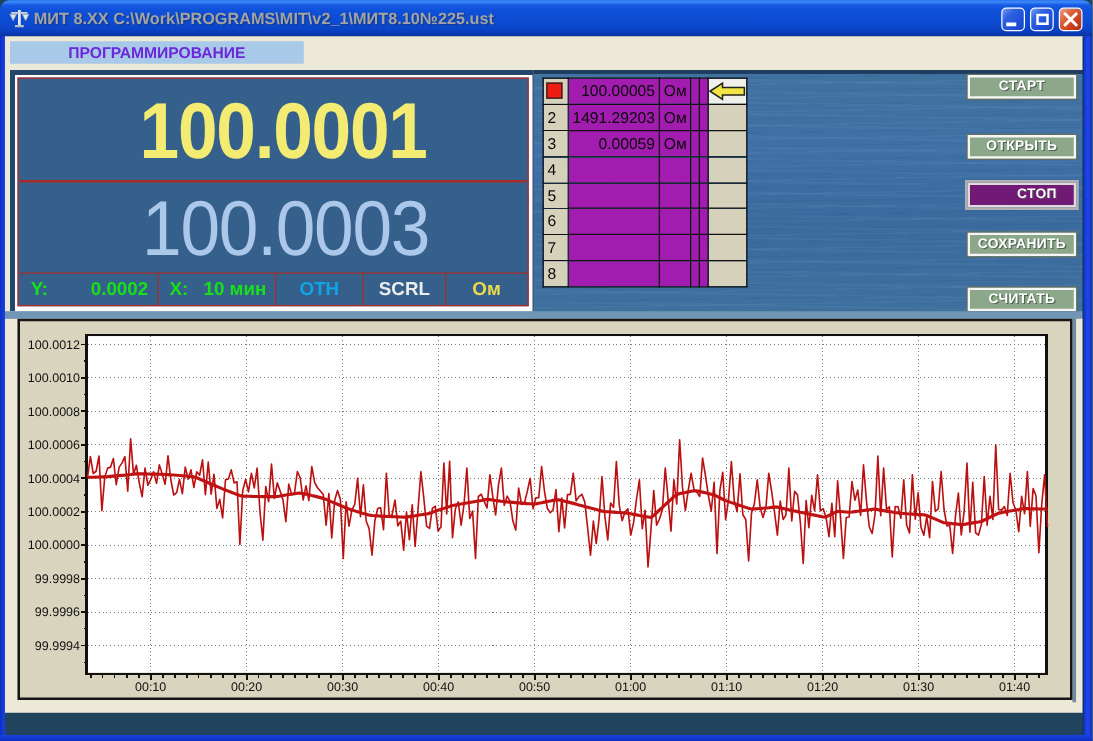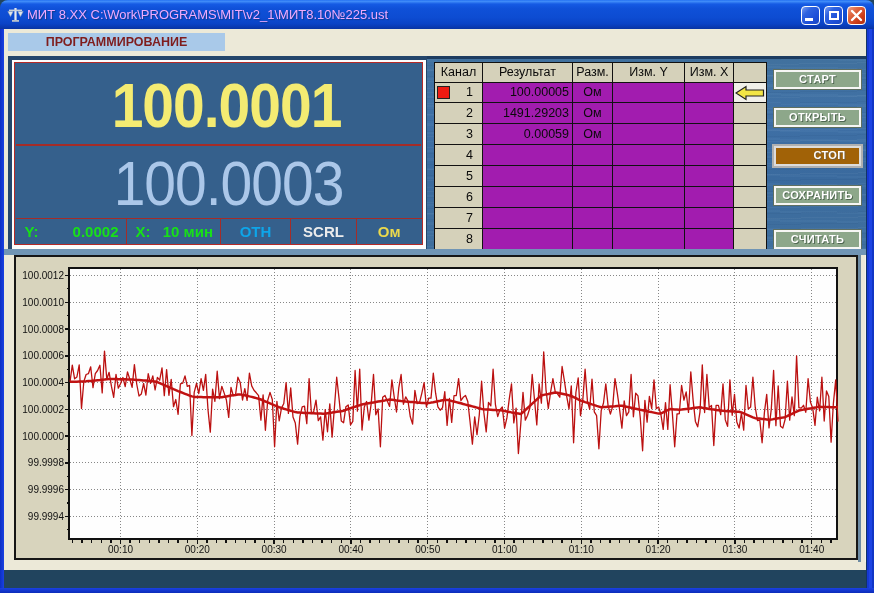--- a/index.html
+++ b/index.html
@@ -7,32 +7,32 @@
 .abs { position:absolute; }
 
 
 #titlebar { left:0; top:0; width:874px; height:29px;
   border-radius:8px 8px 0 0;
   background:linear-gradient(180deg,#2572f2 0%,#3f8bf8 5%,#155ae4 14%,#0f50d8 30%,#0d4cd2 60%,#0a43c6 82%,#0939b2 93%,#0834a2 100%);
 }
 #borderL { left:0; top:29px; width:4px; height:564px; background:linear-gradient(90deg,#0c2fc4,#1a41e2); }
 #borderR { left:866px; top:29px; width:8px; height:564px; background:linear-gradient(90deg,#123467 0 1px,#1638d4 1px 3px,#1c44e4 3px 6px,#1136c6 6px); }
 #borderB { left:0; top:588px; width:874px; height:5px; background:linear-gradient(180deg,#1a41e2,#0c2cba); }
-#title { left:27px; top:7px; color:#f0abfc; font-weight:normal; font-size:13px;
+#title { left:27px; top:7px; color:#a3a3a3; font-weight:bold; font-size:13px;
   text-shadow:1px 1px 1px #103a8c; letter-spacing:0px; white-space:nowrap; }
 .capbtn { top:6px; width:19px; height:19px; border-radius:4px; border:1px solid #fff; }
 #bmin  { left:801px; background:linear-gradient(135deg,#7a9df2 0%,#2f63e0 30%,#1c4ed8 70%,#1a46c0 100%); }
 #bmax  { left:824px; background:linear-gradient(135deg,#7a9df2 0%,#2f63e0 30%,#1c4ed8 70%,#1a46c0 100%); }
 #bcls  { left:847px; background:linear-gradient(135deg,#f0a088 0%,#e06a44 30%,#cc3c18 70%,#b03010 100%); }
 .glyph { position:absolute; color:#fff; font-weight:bold; }
 
 
 #tabstrip { left:4px; top:29px; width:863px; height:27px; background:#ece9d8; }
-#tab1 { left:8px; top:33px; width:217px; height:18px; background:#a9c9e9;
-  color:#7f1d1d; font-weight:bold; font-size:12.5px; text-align:center; line-height:18px; }
+#tab1 { left:8px; top:33px; width:235px; height:18px; background:#a9c9e9;
+  color:#6d28d9; font-weight:bold; font-size:12.5px; text-align:center; line-height:18px; }
 #tab2 { left:236px; top:30px; width:216px; height:22px;
   border-top:2px solid #18304e; border-left:2px solid #e6e6e6; border-right:2px solid #e8e8e8; border-bottom:2px solid #f2f2f2;
   color:#0a0a14; font-weight:bold; font-size:12.5px; text-align:center; line-height:18px;
   box-shadow:0 0 0 1px #8a98a8; }
 .watertex { background:
   repeating-linear-gradient(179deg, rgba(255,255,255,0.04) 0 1px, rgba(0,0,0,0) 1px 6px, rgba(10,40,80,0.06) 6px 7px, rgba(0,0,0,0) 7px 11px),
   repeating-linear-gradient(181deg, rgba(160,205,240,0.05) 0 2px, rgba(0,0,0,0) 2px 9px),
   linear-gradient(180deg,#41719e,#3f70a6 30%,#3a6a9e 60%,#40709e);
 }
 
@@ -66,21 +66,21 @@
 td.chan { background:#d5d1ba !important; position:relative; text-align:right; }
 td.chan .cn { margin-right:6px; }
 .rsq { position:absolute; left:2px; top:3px; width:13px; height:13px; background:#ee1b12; border:1.2px solid #222; }
 td.res { text-align:right; }
 td.dim { text-align:center; }
 
 
 .btn { position:absolute; left:774px; width:87px; height:19px; background:#8da78a;
   border:2px solid #f6f6f4; outline:1.2px solid #5f6f60; color:#fff; font-weight:bold; font-size:11px;
   text-align:center; line-height:15px; text-shadow:1px 1px 0 rgba(30,50,35,0.55); letter-spacing:0.3px; }
-.btn.stop { background:#a16207; border:2px solid #dcdcdc; outline:2px solid #b0b0b0; color:#fdfdfd;
+.btn.stop { background:#701a75; border:2px solid #dcdcdc; outline:2px solid #b0b0b0; color:#fdfdfd;
   text-shadow:1px 1px 0 rgba(90,90,90,0.6); height:20px;padding-left:24px; }
 
 
 #gstrip { left:4px; top:249px; width:863px; height:6px; background:#7095b5; }
 #chartzone { left:4px; top:255px; width:863px; height:315px; background:#ece9d8; }
 
 
 #chart { left:14px; top:255px; width:844px; height:305px; background:#d8d4bd;
   border:2px solid #161616; }
 #chartshadowR { left:858px; top:255px; width:3px; height:307px; background:#6d8ba3; }
@@ -144,28 +144,20 @@
         <span style="left:50%;transform:translateX(-50%);color:#ececec">SCRL</span>
       </div>
     <div class="seg" style="left:341.5px;width:64.5px;border-right:none">
         <span style="left:50%;transform:translateX(-50%);color:#ecd94c">Ом</span>
       </div>
   </div>
 
   <div class="abs" id="tablewrap">
       <table class="grid" cellspacing="0">
         <tbody>
-          <tr class="hd">
-            <td style="width:48px">Канал</td>
-            <td style="width:90px">Результат</td>
-            <td style="width:40px">Разм.</td>
-            <td style="width:72px">Изм. Y</td>
-            <td style="width:49px">Изм. X</td>
-            <td style="width:33px"></td>
-          </tr>
           <tr>
             <td class="chan"><span class="rsq"></span><span class="cn">1</span></td>
             <td class="res">100.00005</td>
             <td class="dim">Ом</td>
             <td class="d"></td>
             <td class="d"></td>
             <td style="background:#f0efe9;padding:0">
               <svg width="30" height="16" viewBox="0 0 30 16" style="display:block;margin:1px auto 0">
                 <polygon points="1,8 11,1.5 11,5 28.5,5 28.5,11 11,11 11,14.5" fill="#f2e545" stroke="#222" stroke-width="1.2"></polygon>
               </svg>
@@ -223,21 +215,21 @@
             <td class="chan"><span class="cn">8</span></td>
             <td class="res"></td>
             <td class="dim"></td>
             <td class="d"></td>
             <td class="d"></td>
             <td style="background:#d5d1ba;padding:0"></td>
           </tr>
         </tbody>
       </table>
     </div>
-  <div class="btn " style="top:70px">СТАРТ</div>
+  <div class="btn " style="top:60px">СТАРТ</div>
     <div class="btn " style="top:108px">ОТКРЫТЬ</div>
     <div class="btn stop" style="top:146px">СТОП</div>
     <div class="btn " style="top:186px">СОХРАНИТЬ</div>
     <div class="btn " style="top:230px">СЧИТАТЬ</div>
 
   <div class="abs" id="chartzone"></div>
   <div class="abs" id="gstrip"></div>
   <div class="abs" id="chartshadowR"></div>
   <div class="abs" id="rightmargin"></div>
   <div class="abs" id="chart">

